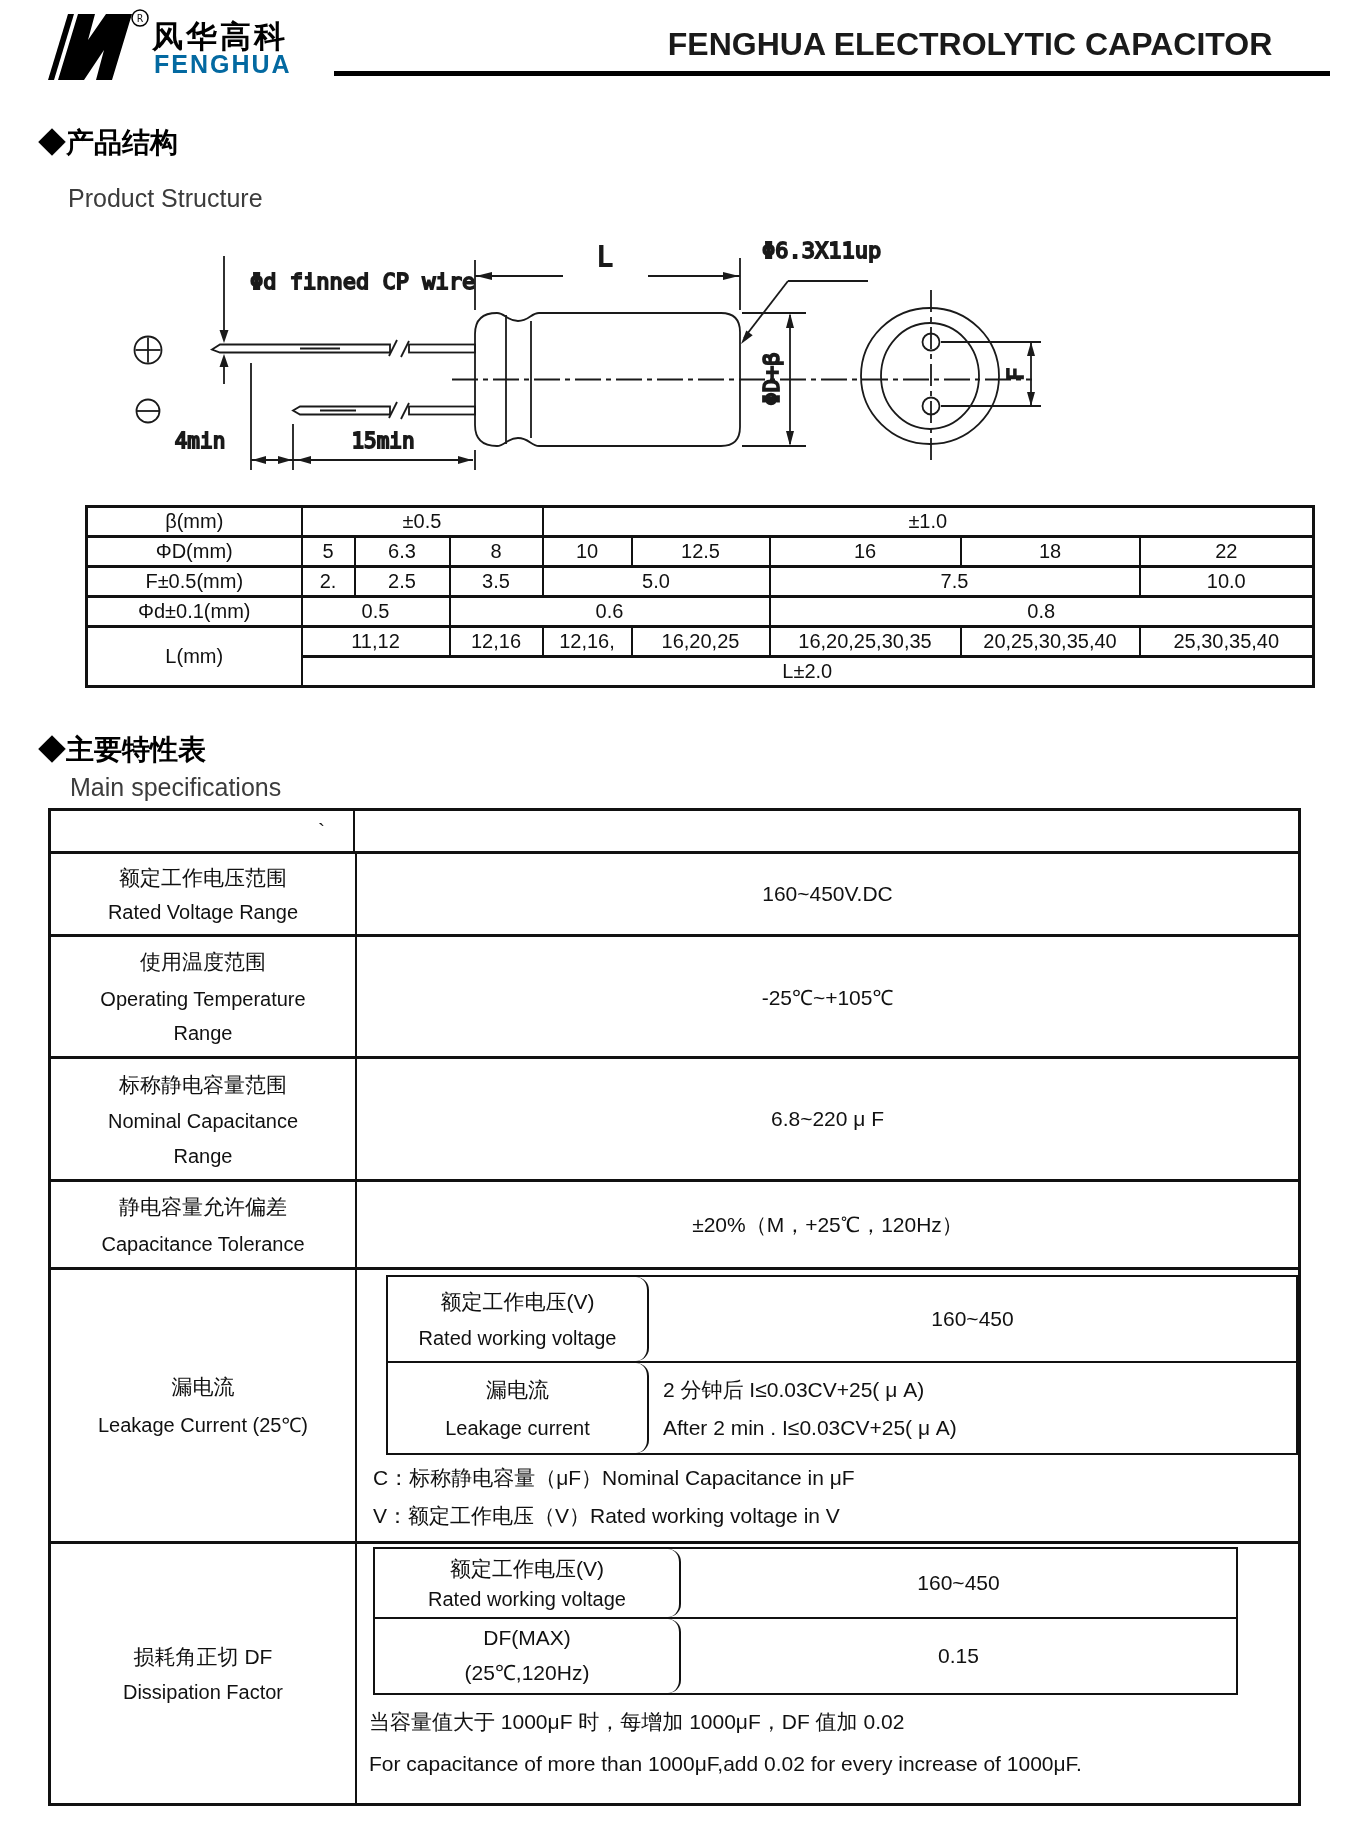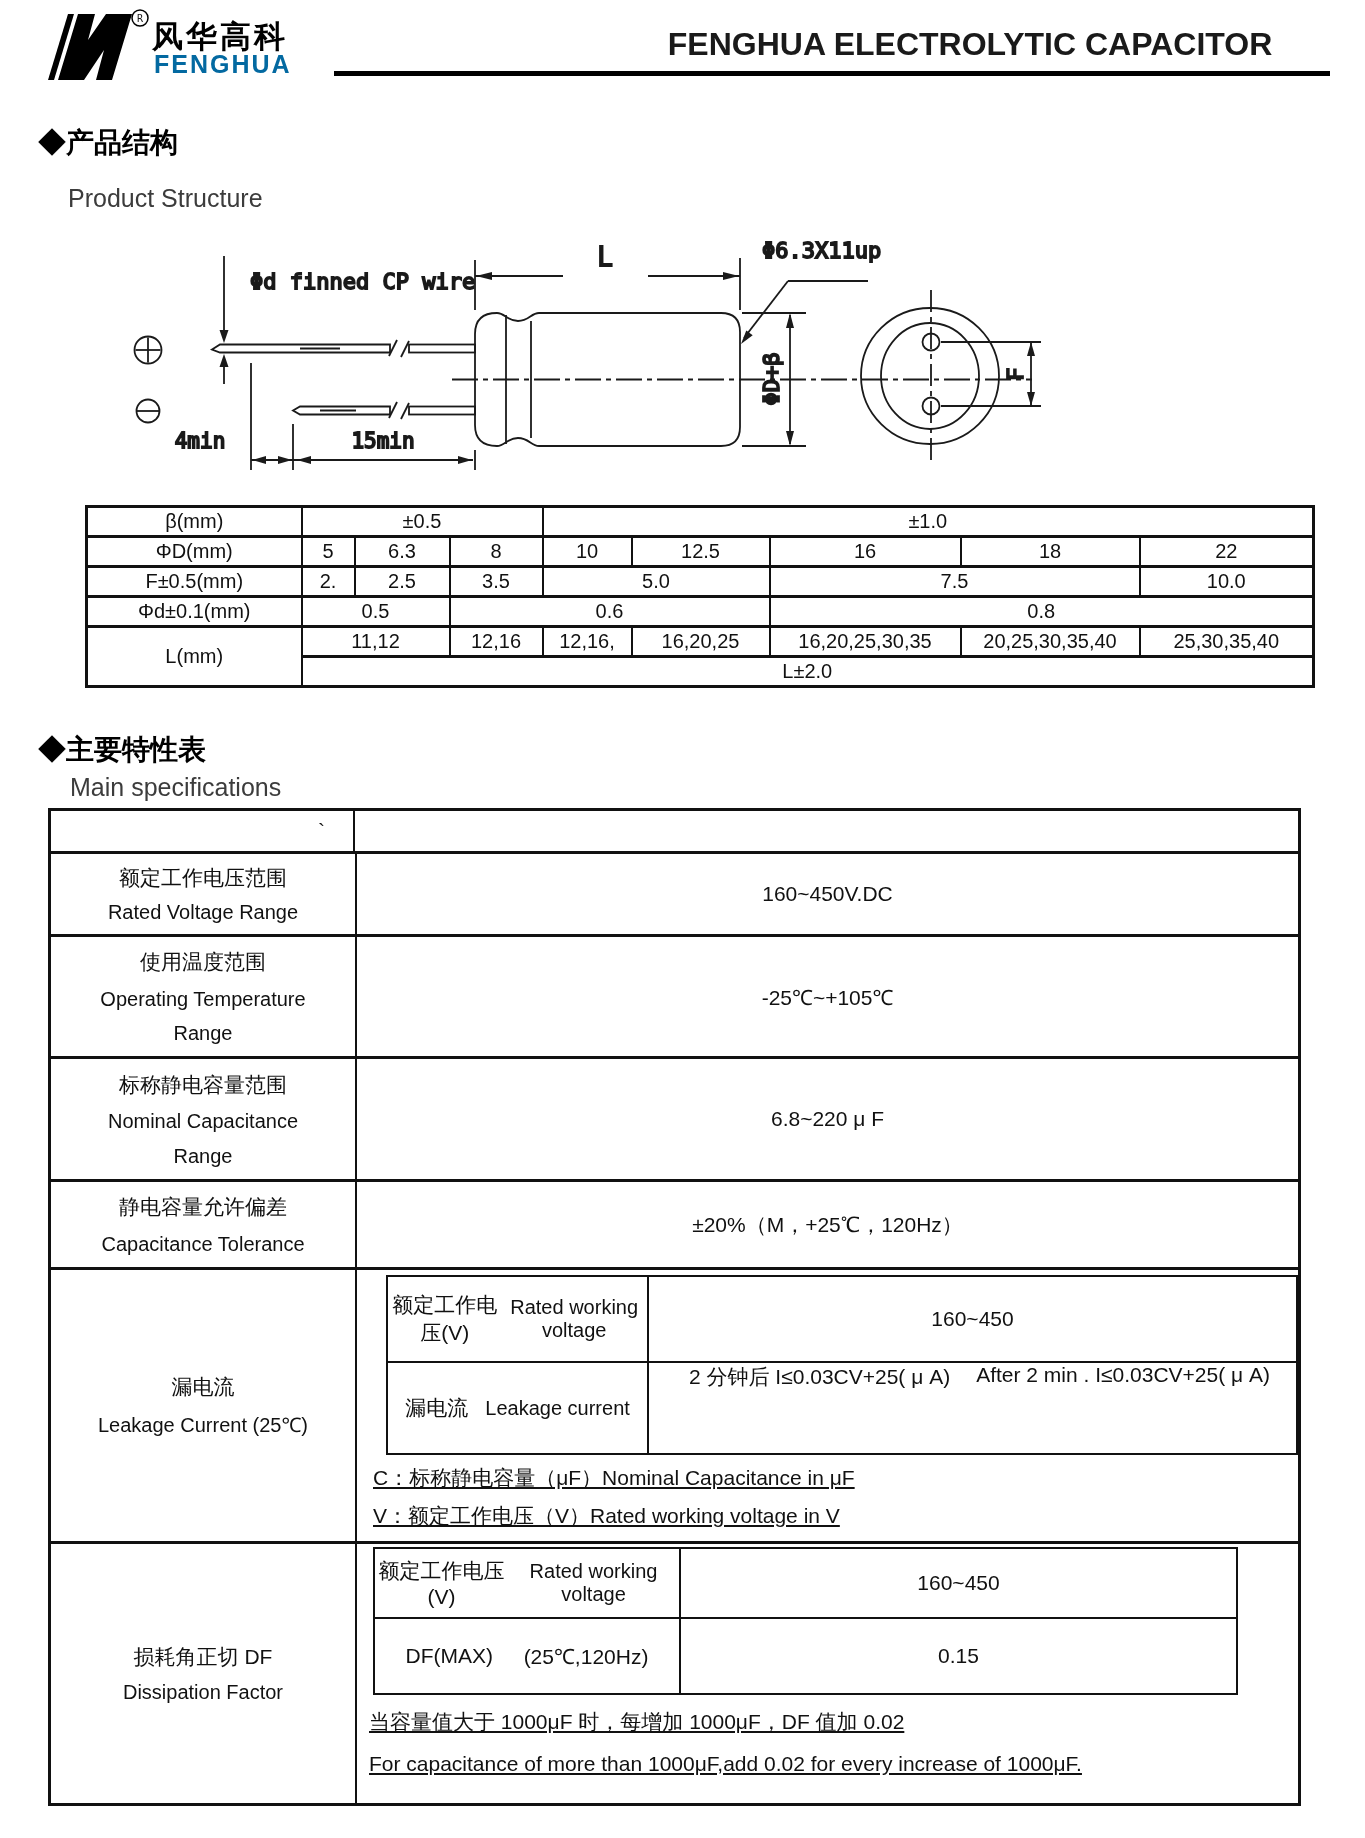--- a/index.html
+++ b/index.html
@@ -27,25 +27,25 @@
   .spec-row:last-child{border-bottom:none;flex:1 1 auto;}
   .spec-label{width:304px;flex:0 0 304px;border-right:2px solid #111;display:flex;flex-direction:column;
               justify-content:space-evenly;align-items:center;text-align:center;}
   .spec-label.center-pair{justify-content:center;gap:10px;}
   .spec-value{flex:1;display:flex;align-items:center;justify-content:center;text-align:center;}
   .spec-cell{flex:1;position:relative;}
   .cn{font-size:21px;} .en{font-size:20px;}
   .subtable{position:absolute;border:2px solid #111;display:flex;flex-direction:column;}
   .subrow{display:flex;border-bottom:2px solid #111;}
   .subrow:last-child{border-bottom:none;}
-  .subcell-l{border-right:2px solid #111;display:flex;flex-direction:row;justify-content:space-evenly;
-             align-items:center;text-align:center;}
+  .subcell-l{border-right:2px solid #111;display:flex;flex-direction:column;justify-content:space-evenly;
+             align-items:center;text-align:center;border-radius:13px;}
   .subcell-r{flex:1;display:flex;align-items:center;justify-content:center;}
-  .subcell-r.left{flex-direction:row;align-items:flex-start;justify-content:space-evenly;padding-left:14px;}
-  .note{position:absolute;font-size:21px;white-space:nowrap;text-decoration:underline;}
+  .subcell-r.left{flex-direction:column;align-items:flex-start;justify-content:space-evenly;padding-left:14px;}
+  .note{position:absolute;font-size:21px;white-space:nowrap;}
   
   svg text{font-family:"DejaVu Sans Mono",monospace;fill:#1a1a1a;}
 </style>
 </head>
 <body>
 
 <div class="page">
 
   <svg class="abs" style="left:0;top:0" width="160" height="95" viewBox="0 0 160 95">
     <path d="M48 80 L68 14 L74 14 L54 80 Z" fill="#000"></path>

